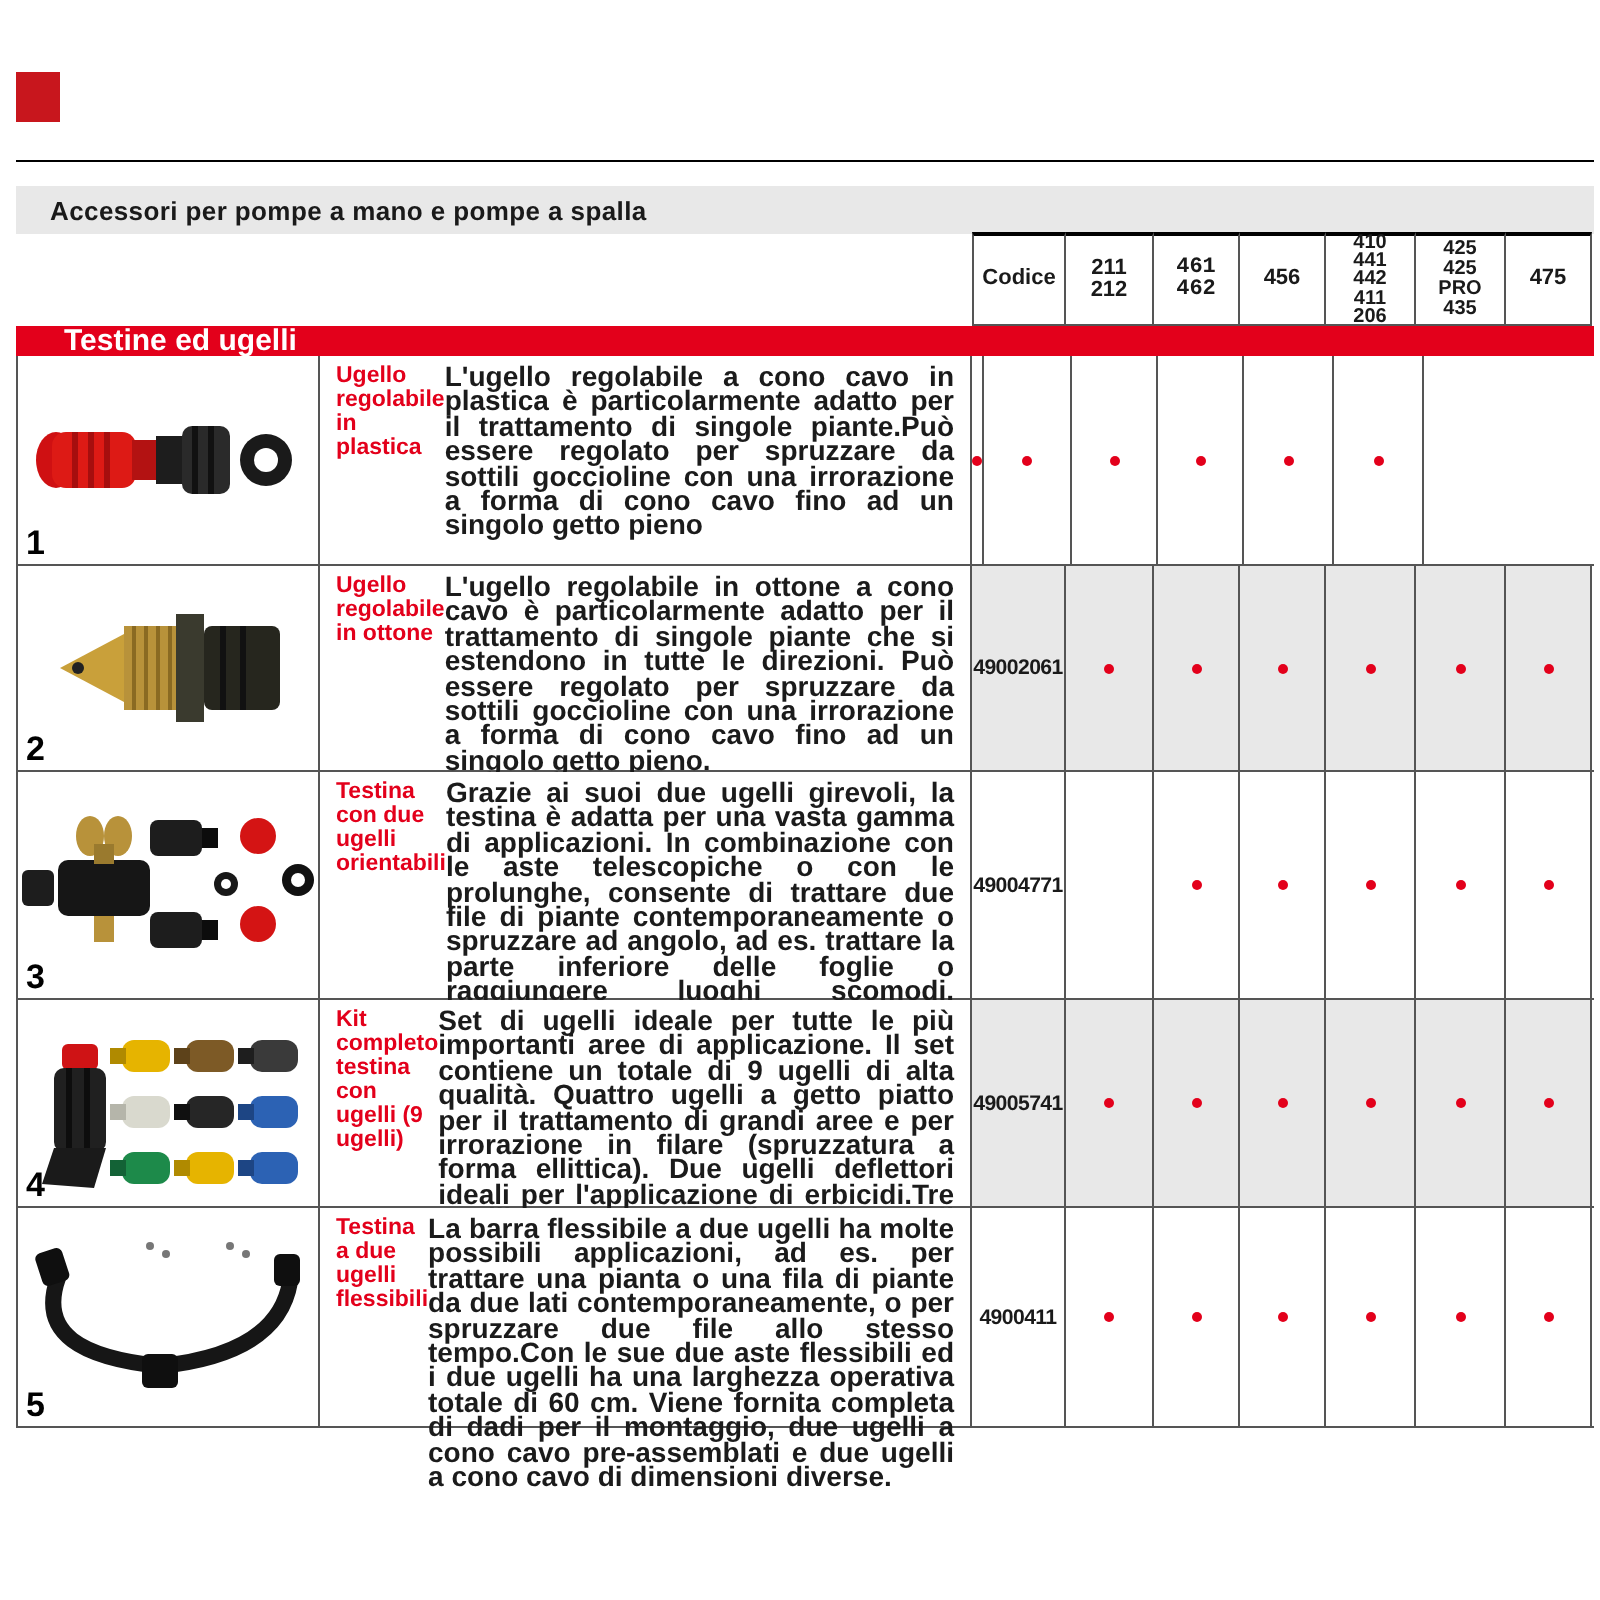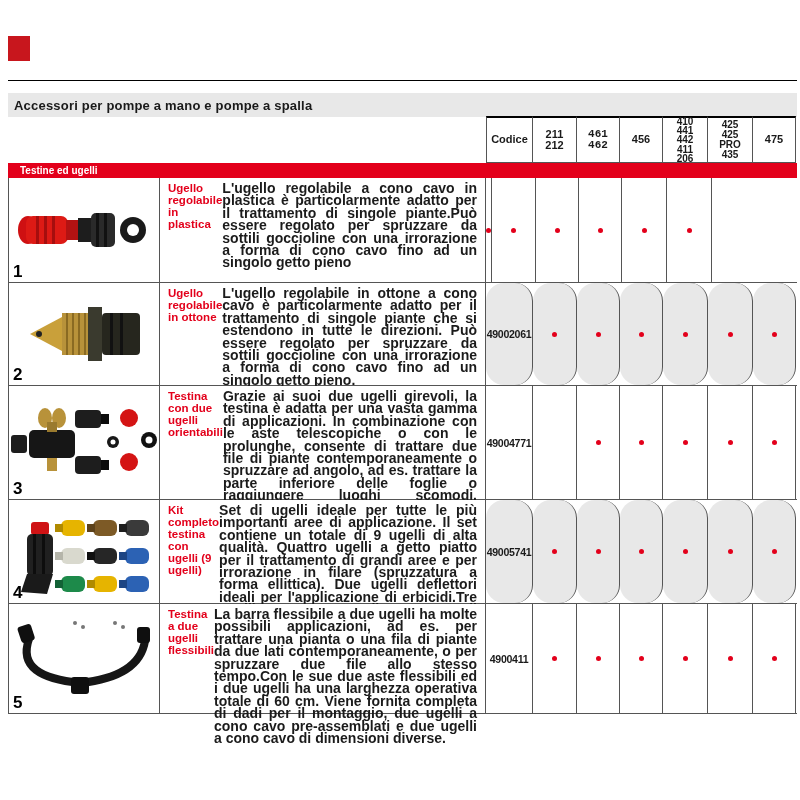--- a/index.html
+++ b/index.html
@@ -3,53 +3,53 @@
 <meta charset="utf-8">
 <style>
   html,body{margin:0;padding:0;background:#fff;}
   .page{position:relative;width:800px;height:800px;background:#fff;overflow:hidden;
         font-family:"Liberation Sans", sans-serif;color:#1a1a1a;}
 
   .logo{position:absolute;left:8px;top:36px;width:22px;height:25px;background:#c8161d;}
   .top-rule{position:absolute;left:8px;top:80px;width:789px;height:1px;background:#000;}
 
   .section-bar{position:absolute;left:8px;top:93px;width:789px;height:24px;background:#e8e8e8;
-      display:flex;align-items:center;box-sizing:border-box;padding-left:6px;
+      display:flex;align-items:center;box-sizing:border-box;padding-left:17px;
       font-weight:bold;font-size:13px;color:#1a1a1a;letter-spacing:.2px;}
 
   .tbl{position:absolute;left:8px;top:116px;width:789px;height:598px;}
 
   .thead{position:absolute;left:478px;top:0;height:47px;display:flex;box-sizing:border-box;}
   .hcell{box-sizing:border-box;border-top:2px solid #000;border-right:1px solid #555;border-bottom:1px solid #555;
       display:flex;align-items:center;justify-content:center;text-align:center;
       font-weight:bold;font-size:11px;line-height:11.5px;white-space:pre-line;background:#fff;}
   .hcell:first-child{border-left:1px solid #555;}
   .hc0{width:47px;} .hc1{width:44px;} .hc2{width:43px;font-family:Liberation Mono, monospace;} .hc3{width:43px;}
   .hc4{width:45px;font-size:10px;line-height:9.2px;text-align:center;}
   .hc5{width:45px;font-size:10px;line-height:10.2px;}
   .hc6{width:43px;}
 
   .band{position:absolute;left:0;top:47px;width:789px;height:15px;background:#e3001b;
-      display:flex;align-items:center;box-sizing:border-box;padding-left:12px;
-      color:#fff;font-weight:bold;font-size:10px;}
+      display:flex;align-items:center;box-sizing:border-box;padding-left:24px;
+      color:#fff;font-weight:bold;font-size:15px;}
 
   .prow{position:absolute;left:0;width:789px;display:flex;box-sizing:border-box;border-bottom:1px solid #555;background:#fff;}
   .prow > div{box-sizing:border-box;}
   .c-img{width:152px;border-left:1px solid #555;border-right:1px solid #555;position:relative;
       display:flex;align-items:center;justify-content:center;}
   .c-desc{width:326px;border-right:1px solid #555;padding:4px 8px 4px 8px;
       display:flex;justify-content:center;}
   .c-code{width:47px;border-right:1px solid #555;display:flex;align-items:center;justify-content:center;
       font-weight:bold;font-size:10.6px;letter-spacing:-0.3px;}
   .c-dot{border-right:1px solid #555;display:flex;align-items:center;justify-content:center;}
   .c-dot:nth-child(4){width:44px;} .c-dot:nth-child(5){width:43px;} .c-dot:nth-child(6){width:43px;}
   .c-dot:nth-child(7){width:45px;} .c-dot:nth-child(8){width:45px;} .c-dot:nth-child(9){width:43px;}
   .dot{width:5px;height:5px;border-radius:50%;background:#e3001b;}
 
-  .prow.shaded .c-code,.prow.shaded .c-dot{background:#e8e8e8;border-radius:18px;}
+  .prow.shaded .c-code,.prow.shaded .c-dot{background:#e8e8e8;}
 
   .ptitle{margin:0 0 2px 0;font-size:11.5px;font-weight:bold;color:#e3001b;}
   .pdesc{margin:0;font-size:14px;line-height:12.4px;text-align:justify;color:#1b1b1b;font-weight:bold;}
   .rownum{position:absolute;left:4px;bottom:0px;font-weight:bold;font-size:17px;color:#000;}
 
   .r1{top:62px;height:105px;} .r2{top:167px;height:103px;} .r3{top:270px;height:114px;}
   .r4{top:384px;height:104px;} .r5{top:488px;height:110px;}
 </style>
 </head>
 <body>

